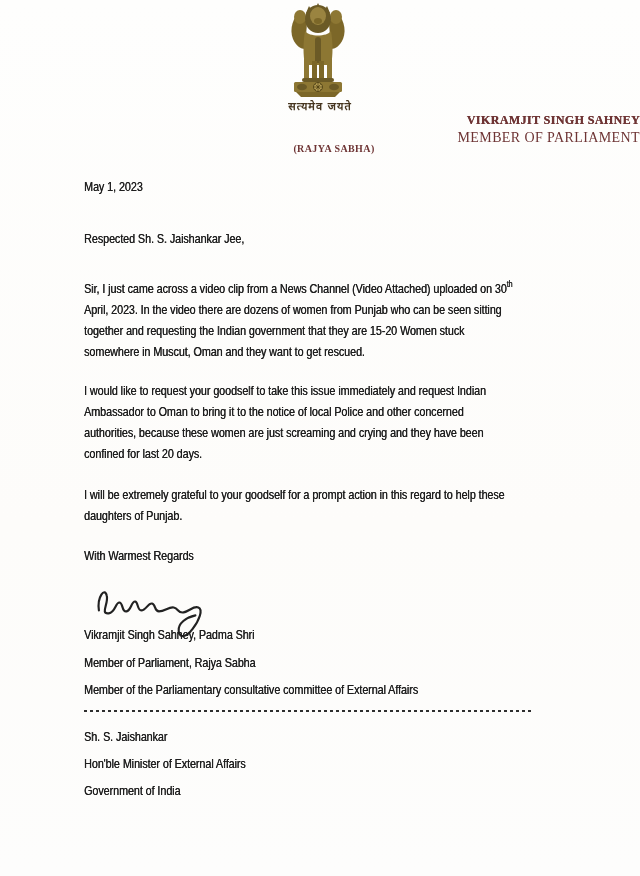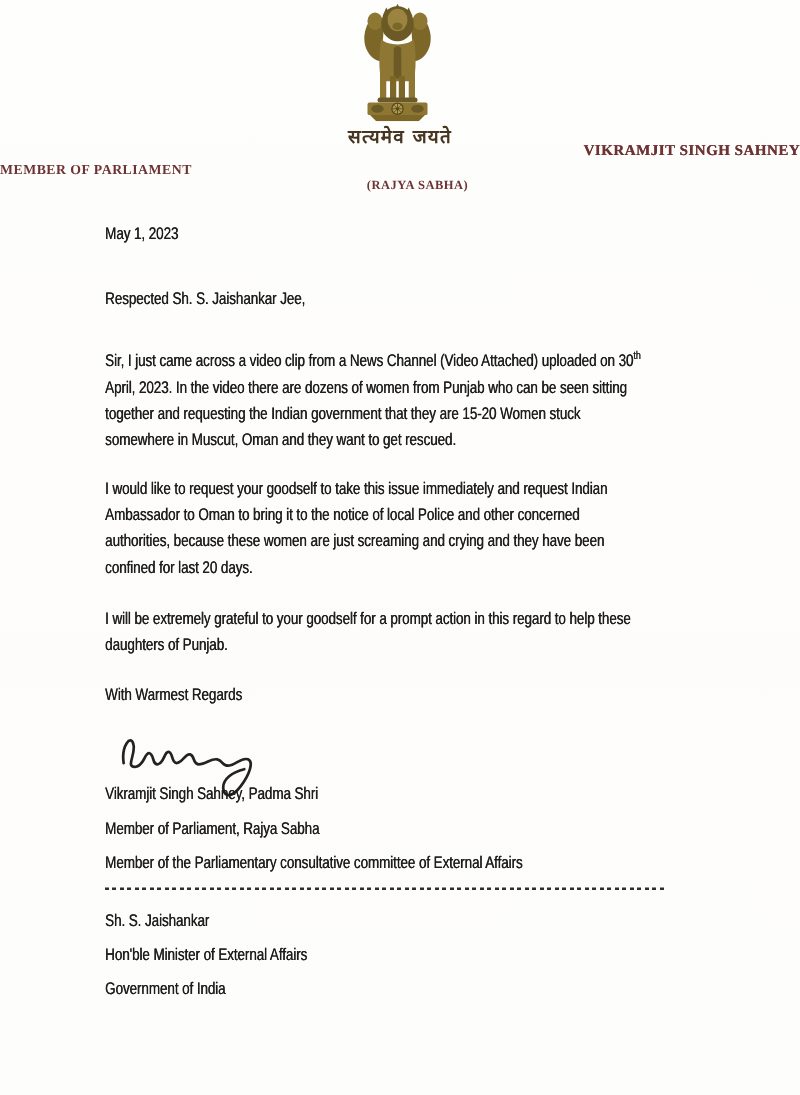--- a/index.html
+++ b/index.html
@@ -19,43 +19,43 @@
   .emblem-wrap {
     position: absolute;
     left: 287px; top: 3px;
     width: 62px; height: 94px;
   }
   .motto {
     position: absolute;
     left: 0; right: 0; top: 98px;
     text-align: center;
     font-family: "DejaVu Sans", sans-serif;
-    font-size: 15px;
+    font-size: 11px;
     font-weight: bold;
     color: #46351f;
     letter-spacing: 1px;
   }
   .lh-name {
     position: absolute;
     left: 0; right: 0; top: 113px;
     text-align: right;
     font-family: "Liberation Serif", "DejaVu Serif", serif;
     font-size: 12px;
     font-weight: bold;
     color: #6e3434;
     letter-spacing: 0.4px;
     text-shadow: 0.3px 0 0 currentColor;
   }
   .lh-role {
     position: absolute;
     left: 0; right: 0; top: 130px;
-    text-align: left;
+    text-align: right;
     font-family: "Liberation Serif", "DejaVu Serif", serif;
-    font-size: 11px;
-    font-weight: bold;
+    font-size: 14px;
+    font-weight: normal;
     color: #6e3434;
     letter-spacing: 0.4px;
   }
   .lh-house {
     position: absolute;
     left: 0; right: 0; top: 143px;
     text-align: center;
     font-family: "Liberation Serif", "DejaVu Serif", serif;
     font-size: 10px;
     font-weight: bold;

